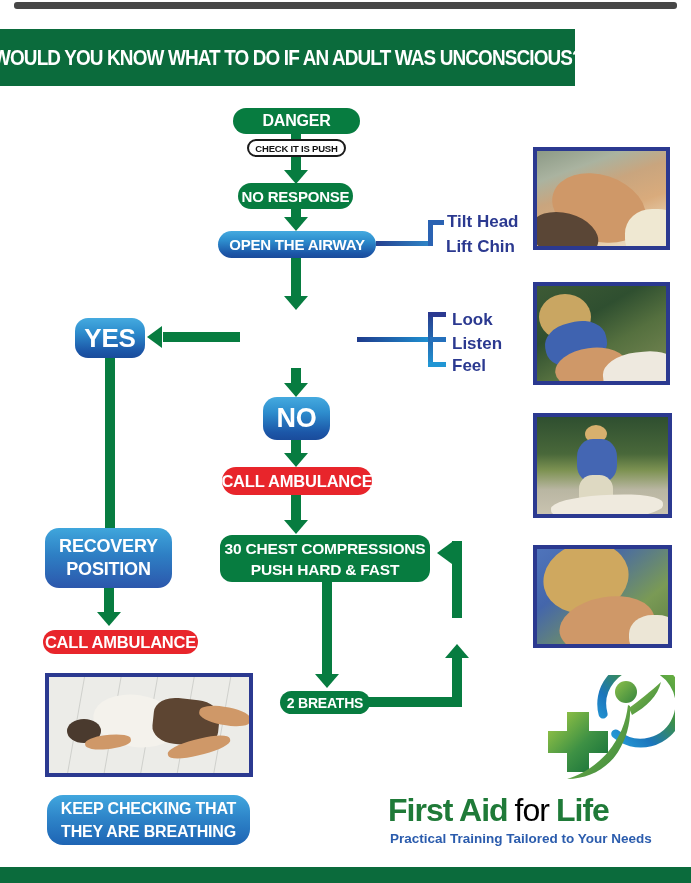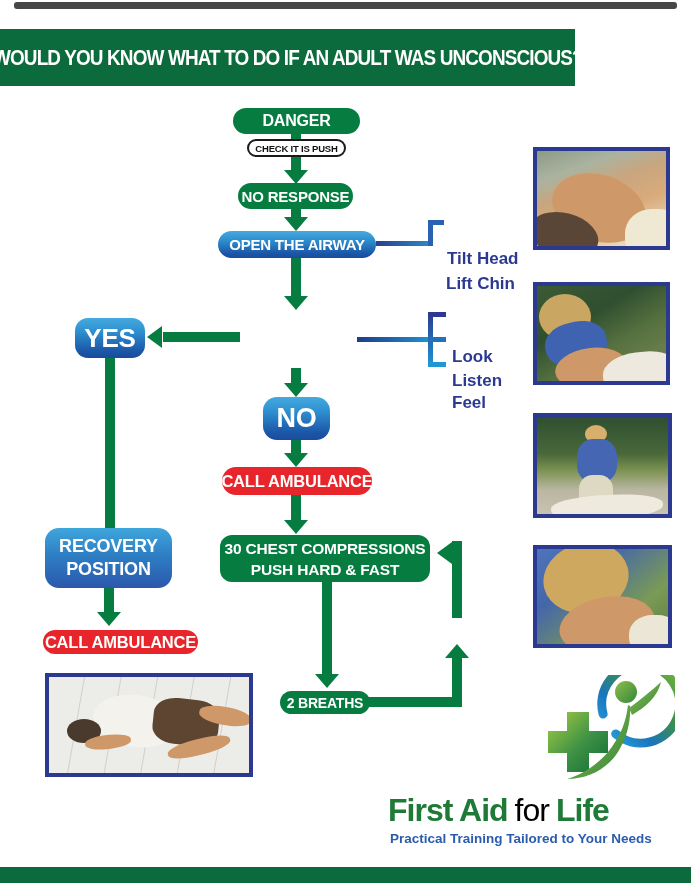--- a/index.html
+++ b/index.html
@@ -28,21 +28,21 @@
 
   .shaft{position:absolute;background:var(--green);z-index:1;}
   .h-down{position:absolute;width:0;height:0;border-left:12px solid transparent;
           border-right:12px solid transparent;border-top:14px solid var(--green);z-index:1;}
   .h-up{position:absolute;width:0;height:0;border-left:12px solid transparent;
         border-right:12px solid transparent;border-bottom:14px solid var(--green);z-index:1;}
   .h-left{position:absolute;width:0;height:0;border-top:11px solid transparent;
           border-bottom:11px solid transparent;border-right:15px solid var(--green);z-index:1;}
 
   .bline{position:absolute;z-index:1;}
-  .navy-label{position:absolute;color:var(--navy);font-weight:700;font-size:17px;white-space:nowrap;z-index:2;margin-top:37px;}
+  .navy-label{position:absolute;color:var(--navy);font-weight:700;font-size:17px;white-space:nowrap;z-index:2;}
 
   .photo{position:absolute;border:4px solid #2B3990;overflow:hidden;z-index:2;}
   .blob{position:absolute;}
 
   .check-pill{position:absolute;background:#fff;border:2px solid #1a1a1a;border-radius:9px;
               display:flex;align-items:center;justify-content:center;color:#111;
               font-weight:700;font-size:9.5px;letter-spacing:-0.2px;white-space:nowrap;z-index:3;}
 
   .two-line{flex-direction:column;text-align:center;}
 
@@ -136,20 +136,24 @@
   <div class="pill red" style="left:43px;top:630px;width:155px;height:24px;border-radius:12px;font-size:16.5px;">CALL AMBULANCE</div>
 
   <div class="pill g two-line" style="left:220px;top:535px;width:210px;height:47px;border-radius:12px;font-size:15.5px;line-height:21px;">
     <span>30 CHEST COMPRESSIONS</span>
     <span>PUSH HARD &amp; FAST</span>
   </div>
 
 
   <div class="pill g" style="left:280px;top:691px;width:90px;height:23px;border-radius:11.5px;font-size:14px;">2 BREATHS</div>
 
+  <div class="pill two-line" style="left:47px;top:795px;width:203px;height:50px;border-radius:16px;font-size:16px;line-height:23px;background:linear-gradient(180deg,#41A7DE 0%,#2E85C9 45%,#1E64B4 100%);">
+    <span>KEEP CHECKING THAT</span>
+    <span>THEY ARE BREATHING</span>
+  </div>
 
   <div class="photo" style="left:533px;top:147px;width:137px;height:103px;background:linear-gradient(160deg,#8c9a86 0%,#aab3a0 22%,#c9a57e 40%,#d9ab7c 62%,#e8d3b4 85%,#f0e9d6 100%);" aria-label="Close-up of hands tilting an adult's head back and lifting the chin">
     <div class="blob" style="left:14px;top:24px;width:96px;height:66px;background:#cf9868;border-radius:50%;transform:rotate(18deg);"></div>
     <div class="blob" style="left:-8px;top:62px;width:70px;height:44px;background:#5a4636;border-radius:50%;transform:rotate(15deg);"></div>
     <div class="blob" style="left:88px;top:58px;width:60px;height:54px;background:#efe8d2;border-radius:45%;"></div>
   </div>
 
   <div class="photo" style="left:533px;top:282px;width:137px;height:103px;background:linear-gradient(150deg,#3d5a35 0%,#2f4f30 35%,#55703f 60%,#7b8a56 100%);" aria-label="Rescuer leaning close over casualty to look, listen and feel for breathing">
     <div class="blob" style="left:2px;top:8px;width:52px;height:46px;background:#c9a662;border-radius:50%;"></div>
     <div class="blob" style="left:8px;top:36px;width:62px;height:44px;background:#3f63b0;border-radius:45%;transform:rotate(-12deg);"></div>

